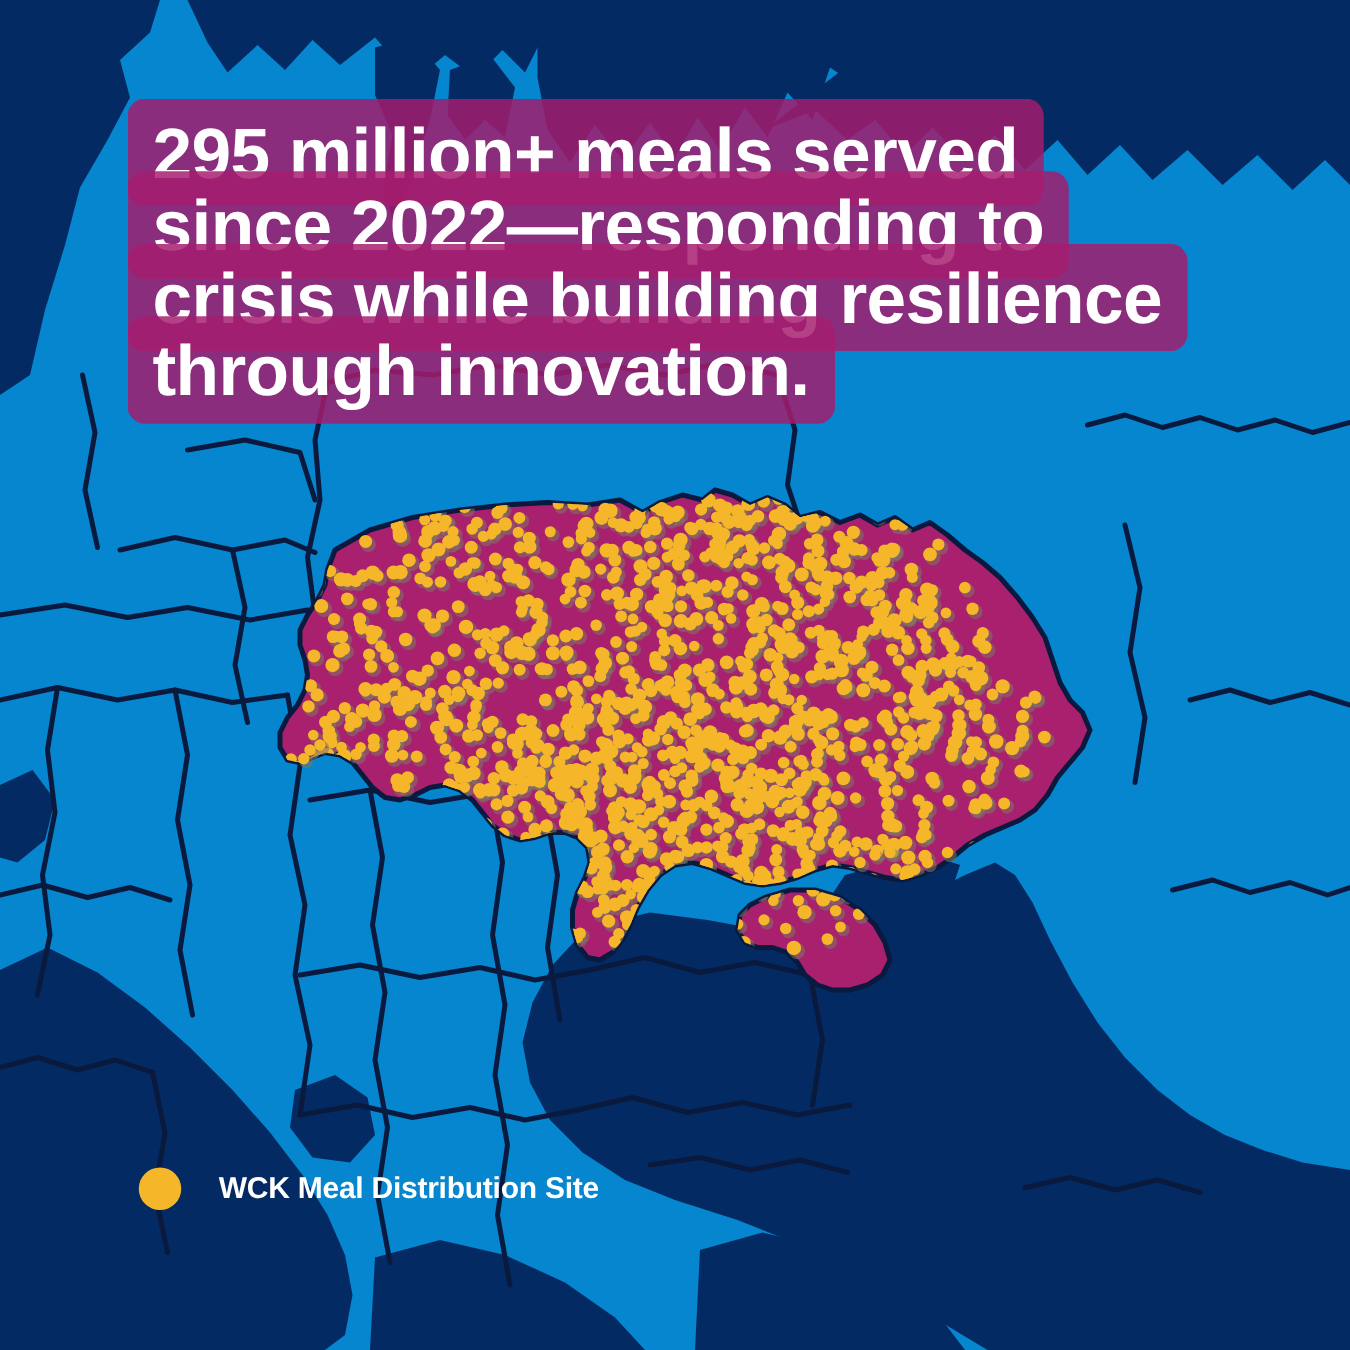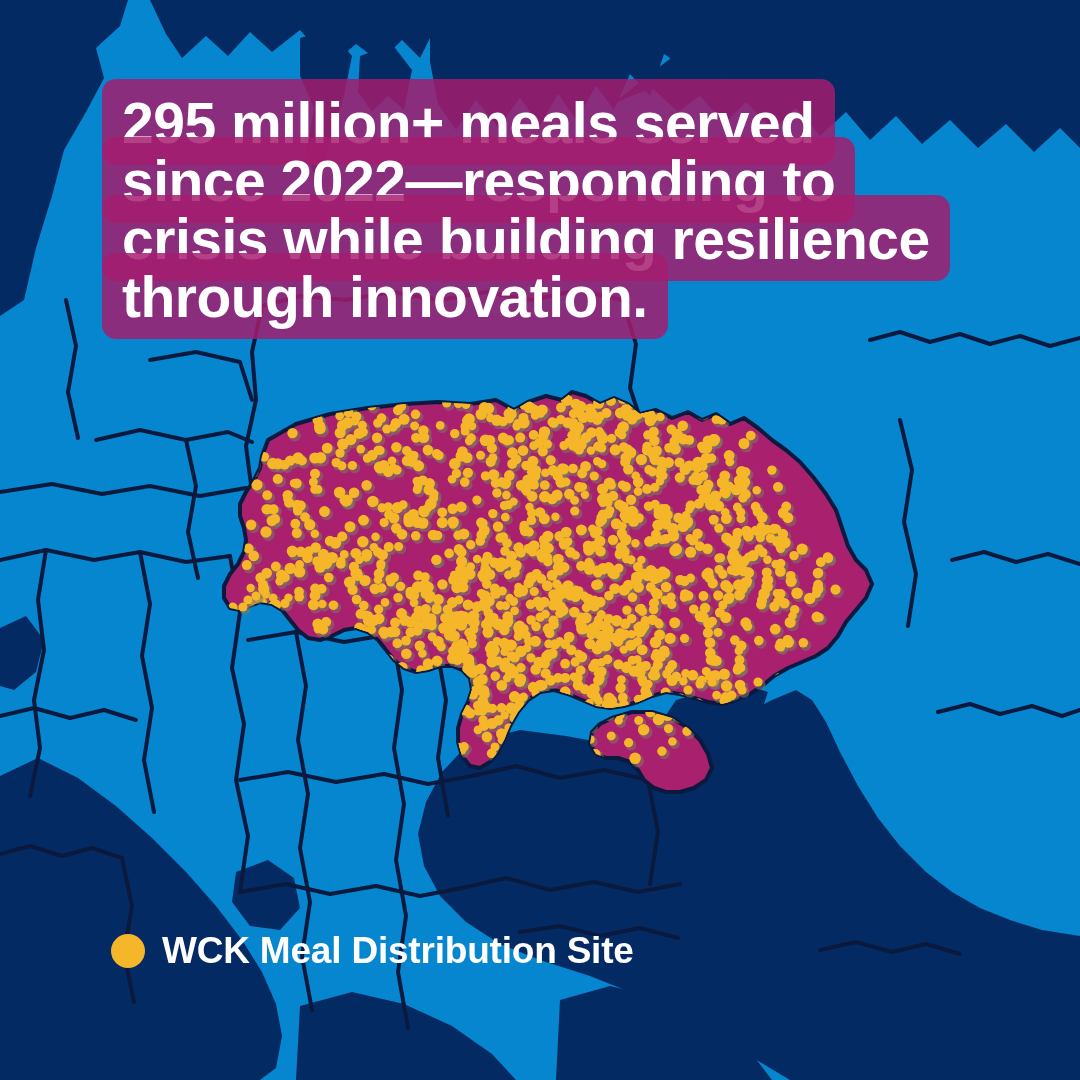--- a/index.html
+++ b/index.html
@@ -61,25 +61,26 @@
   }
   #legend-dot {
     width: 34px;
     height: 34px;
     border-radius: 50%;
     background: #F5B629;
     flex: 0 0 auto;
   }
   #legend-label {
     color: #FFFFFF;
-    font-size: 37px;
+    font-size: 24px;
     font-weight: 700;
     letter-spacing: -0.2px;
     line-height: 34px;
     white-space: nowrap;
+    margin-left: 13px;
   }
 </style>
 </head>
 <body>
 
 <div id="stage">
 
   <div id="map-layer">
     <svg id="map-svg" viewBox="0 0 1080 1080" xmlns="http://www.w3.org/2000/svg">
       <defs>

